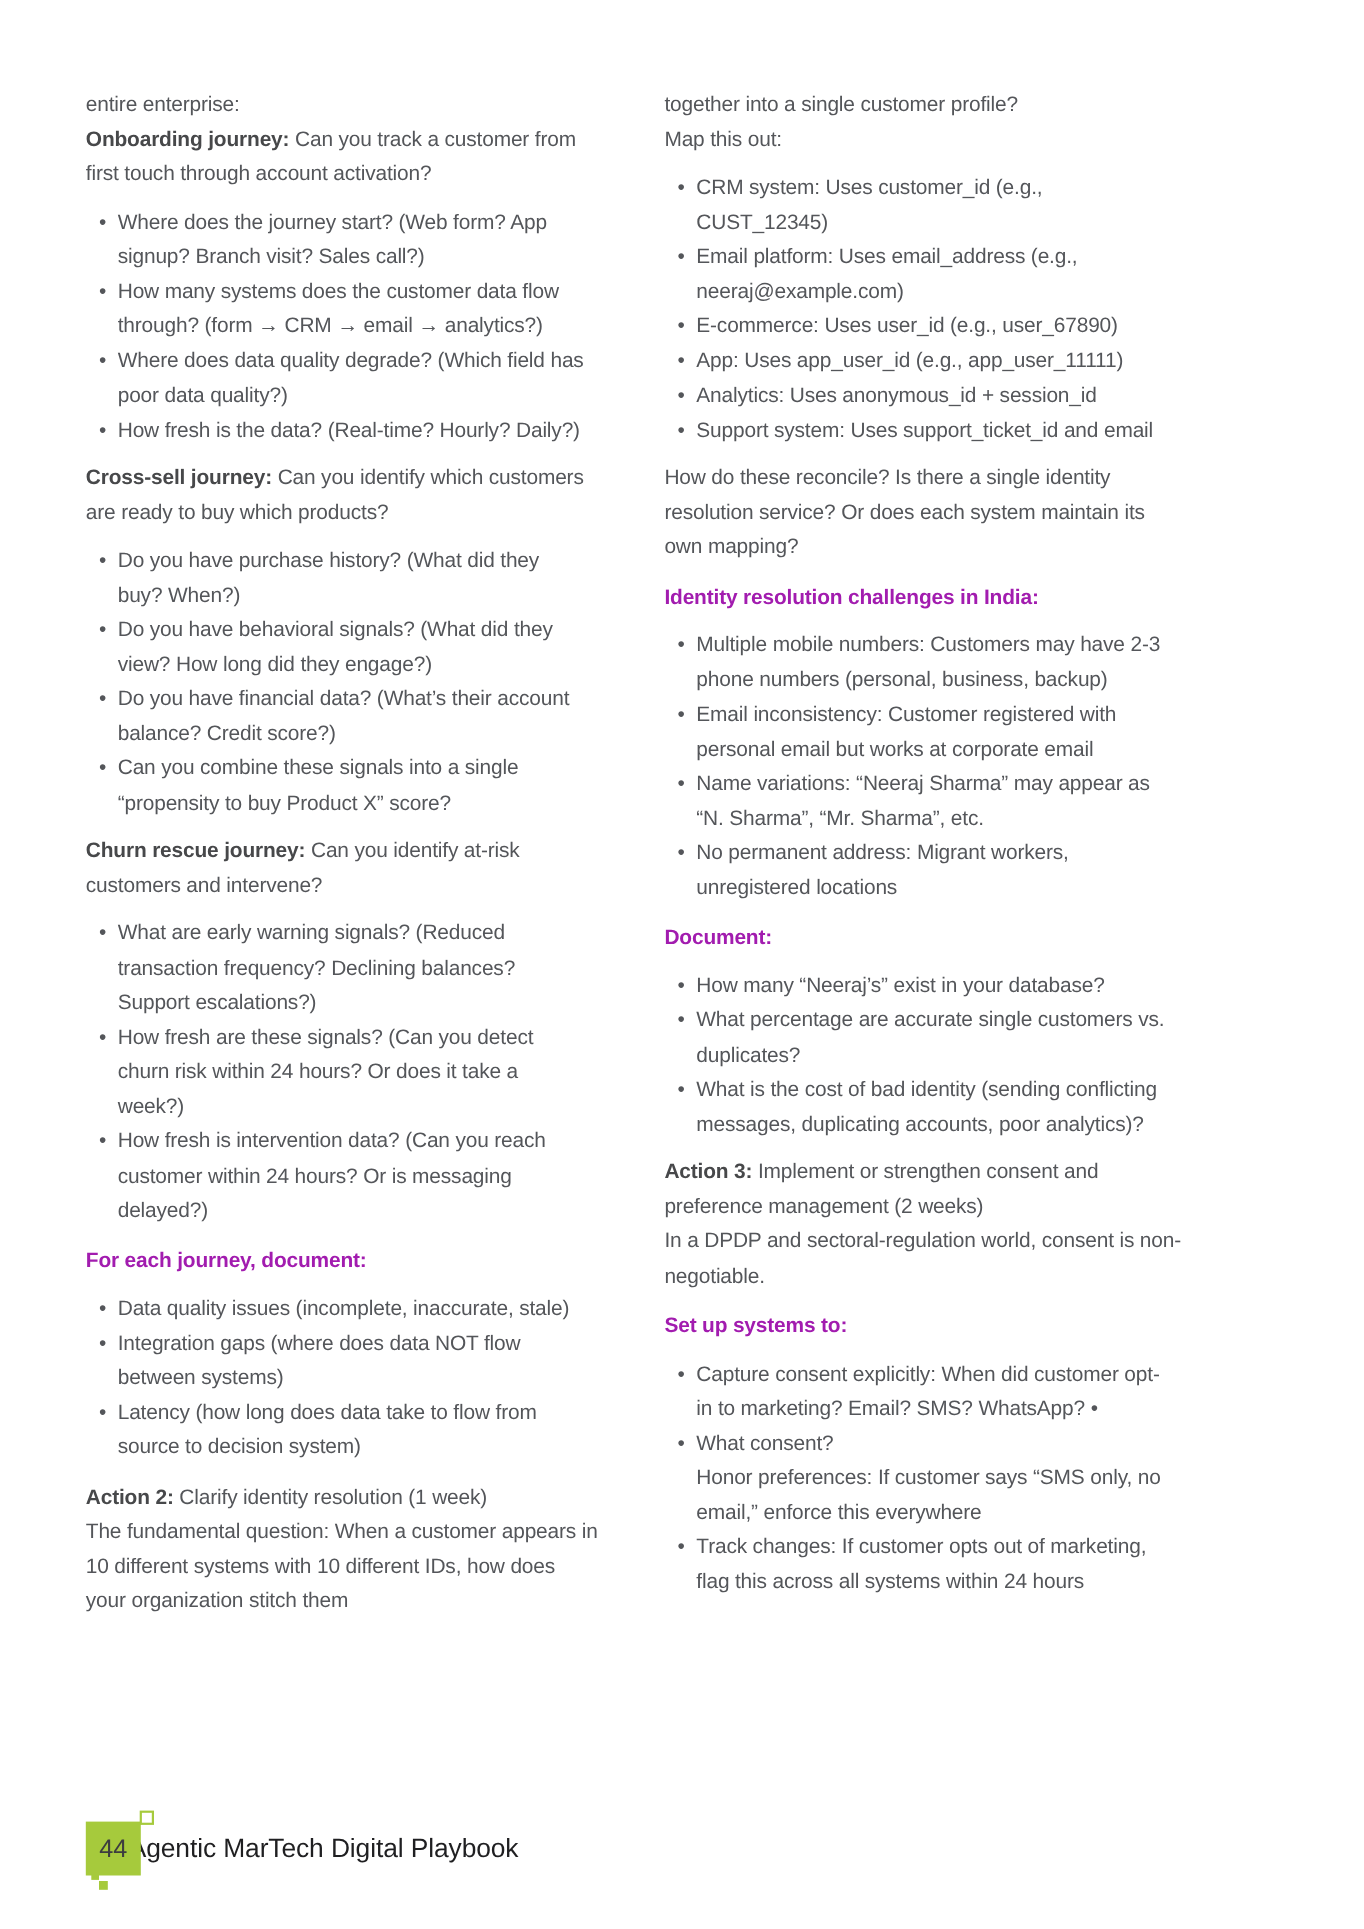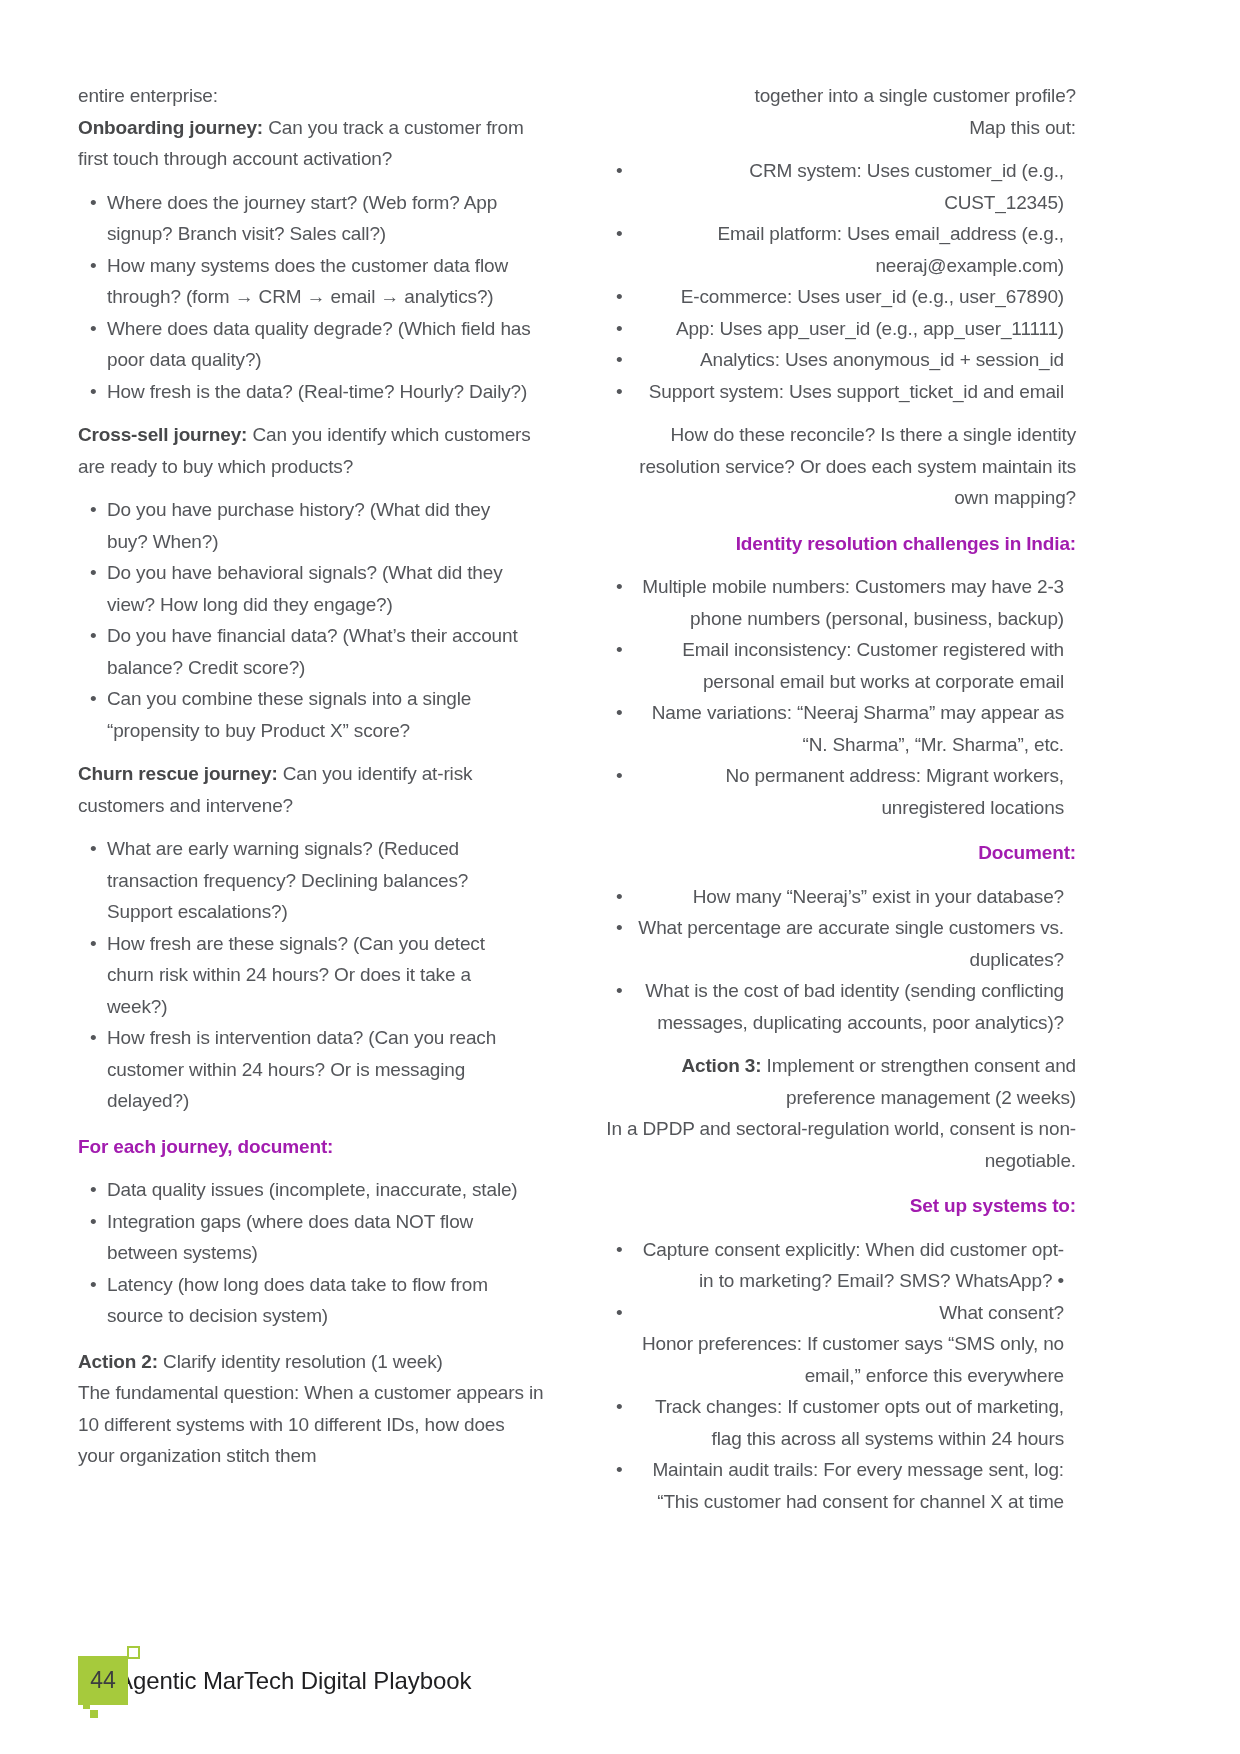--- a/index.html
+++ b/index.html
@@ -18,21 +18,21 @@
     display: flex;
     gap: 60px;
   }
   .col {
     width: 466px;
     font-size: 19px;
     line-height: 31.5px;
     color: #54565a;
     letter-spacing: -0.15px;
   }
-  .col-right { width: 472px; text-align: right; }
+  .col-right { width: 472px; }
   .col p { margin: 0; }
   .col .spaced { margin-top: 14px; }
   .bold { font-weight: bold; color: #47484a; }
   .heading { font-weight: bold; color: #a21caf; }
   .col ul { margin: 12px; padding: 0; list-style: none; }
   .col li { position: relative; padding-left: 17px; }
   .col li::before {
     content: "\2022";
     position: absolute;
     left: 0;
@@ -203,23 +203,20 @@
           <li>
             <div>Capture consent explicitly: When did customer opt-in to marketing? Email? SMS? WhatsApp? •</div>
           </li>
           <li>
             <div>What consent?</div>
             <div>Honor preferences: If customer says “SMS only, no email,” enforce this everywhere</div>
           </li>
           <li>
             <div>Track changes: If customer opts out of marketing, flag this across all systems within 24 hours</div>
           </li>
-          <li>
-            <div>Maintain audit trails: For every message sent, log: “This customer had consent for channel X at time</div>
-          </li>
         </ul>
       </section>
   </main>
 
   <footer class="footer">
     <div class="badge-wrap">
       <span class="deco deco-outline"></span>
       <span class="badge">44</span>
       <span class="deco deco-a"></span>
       <span class="deco deco-b"></span>

